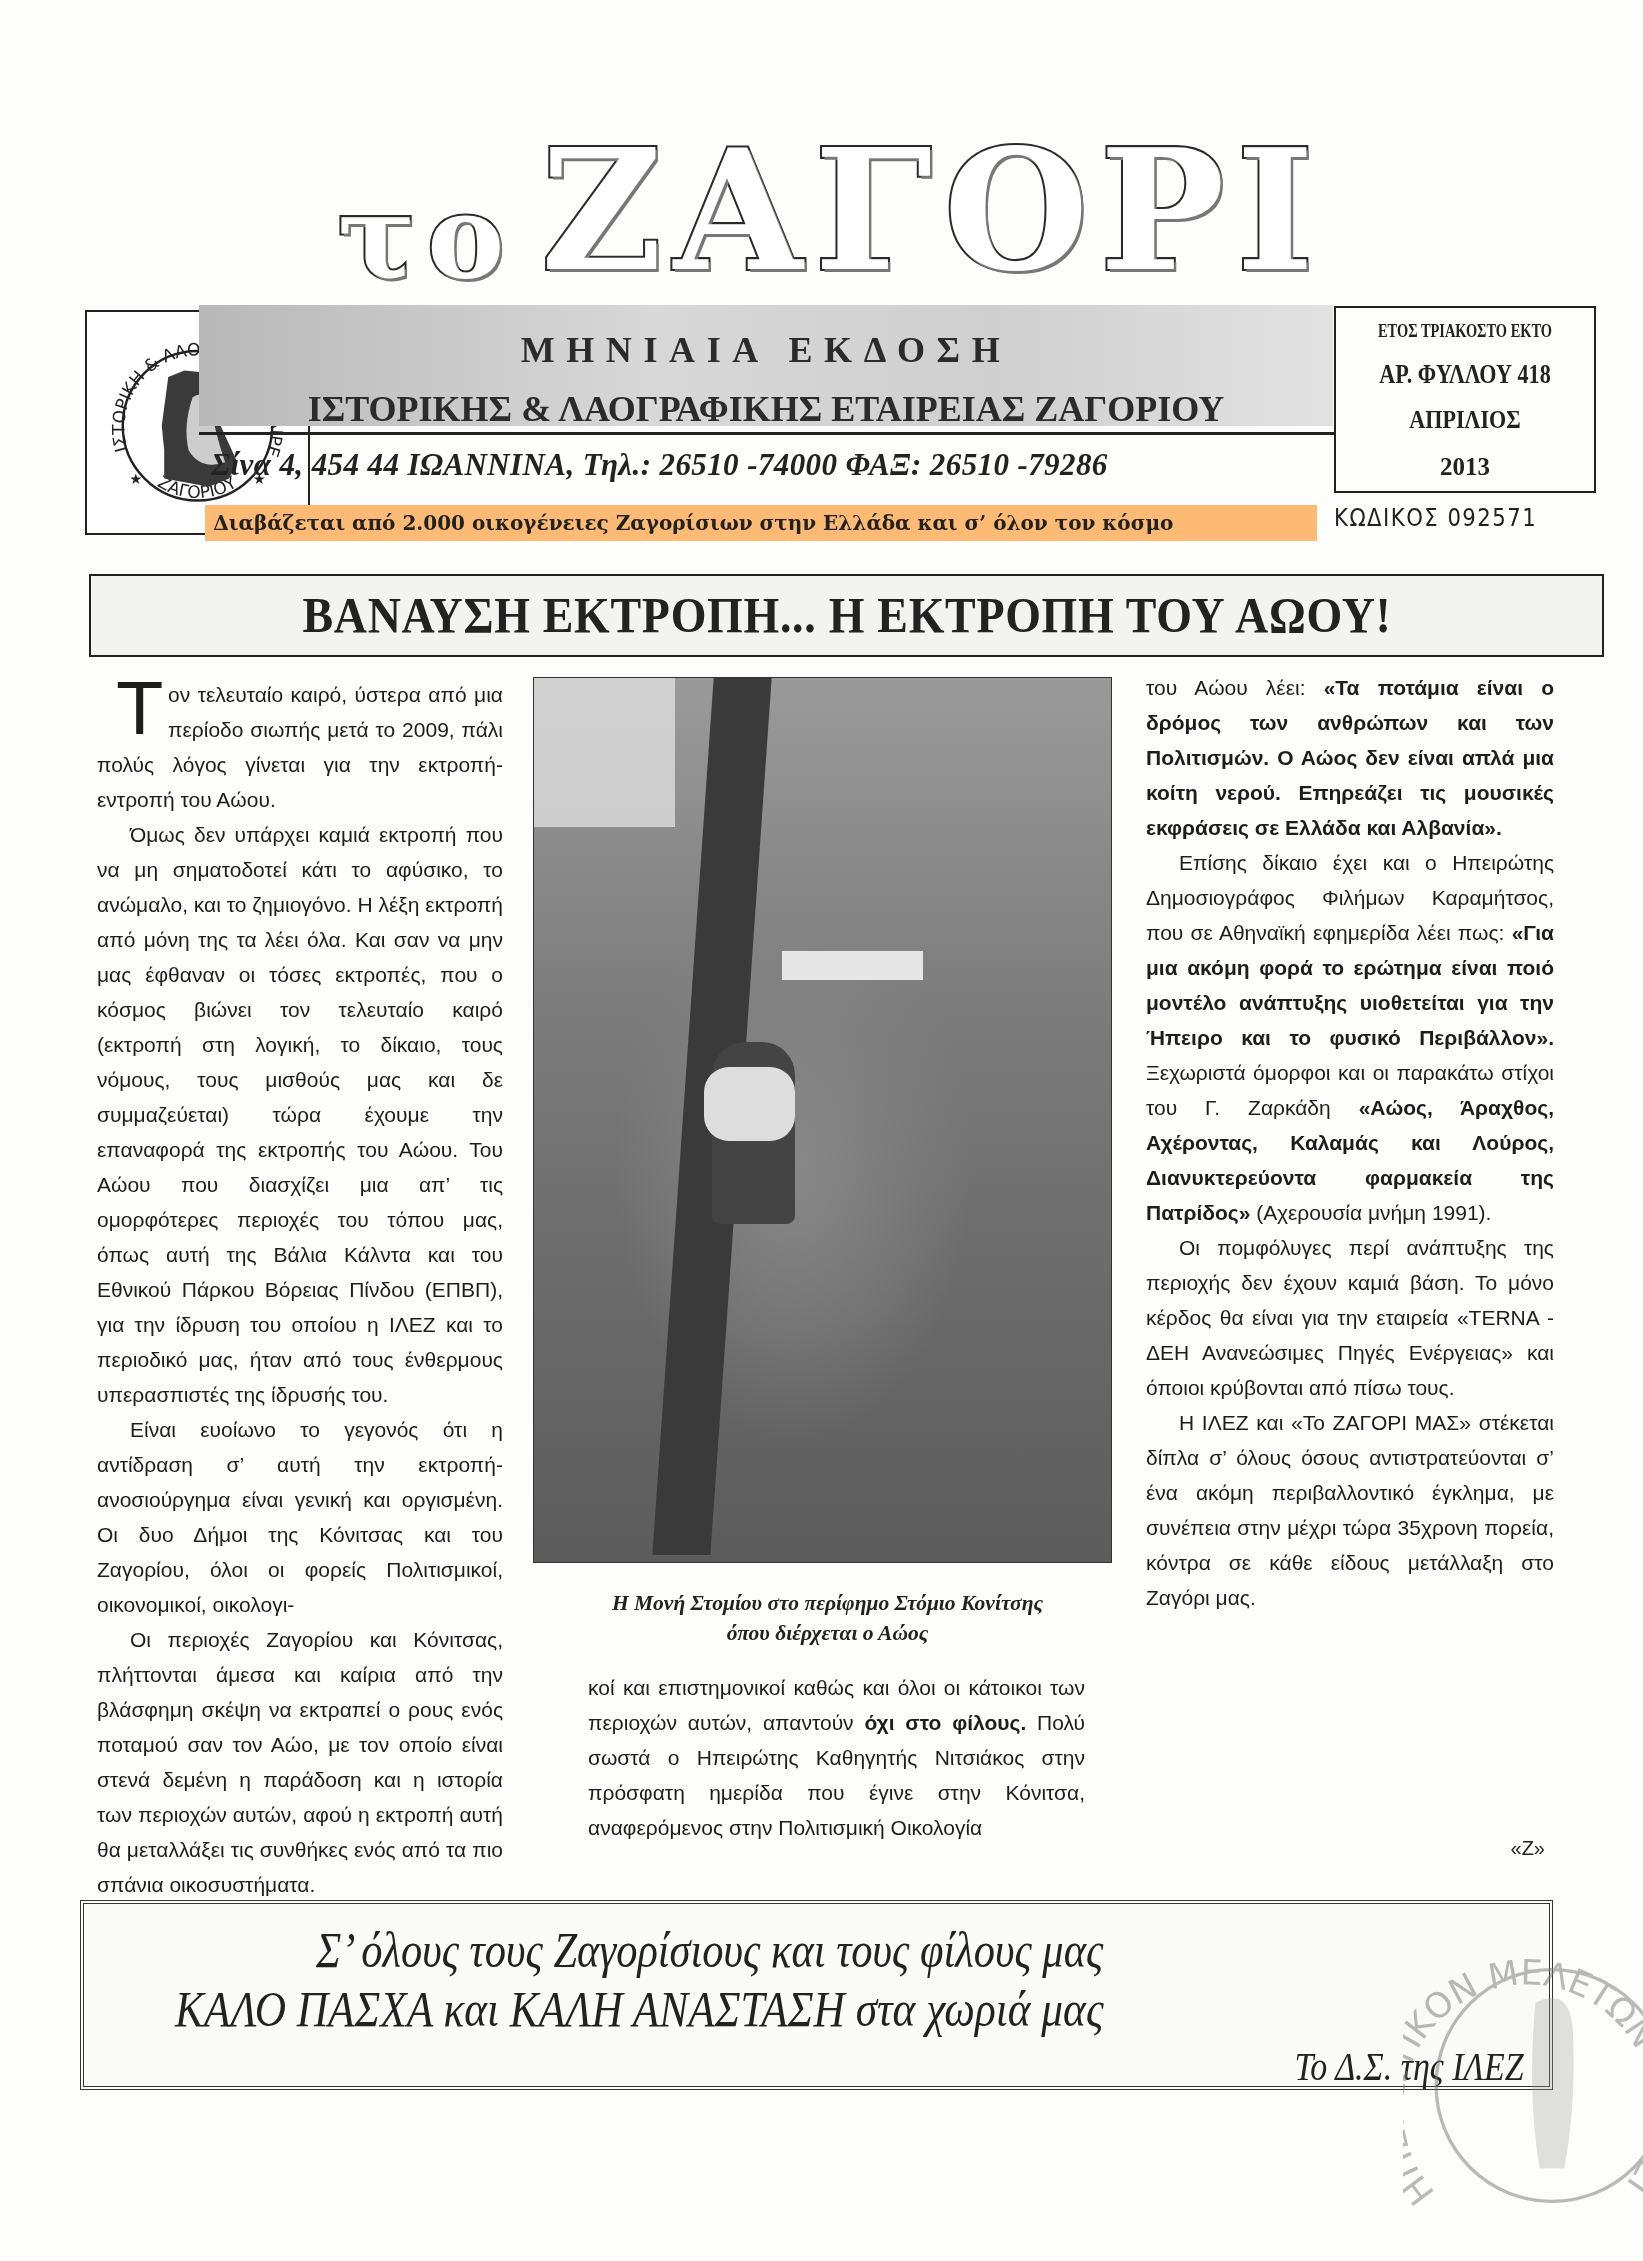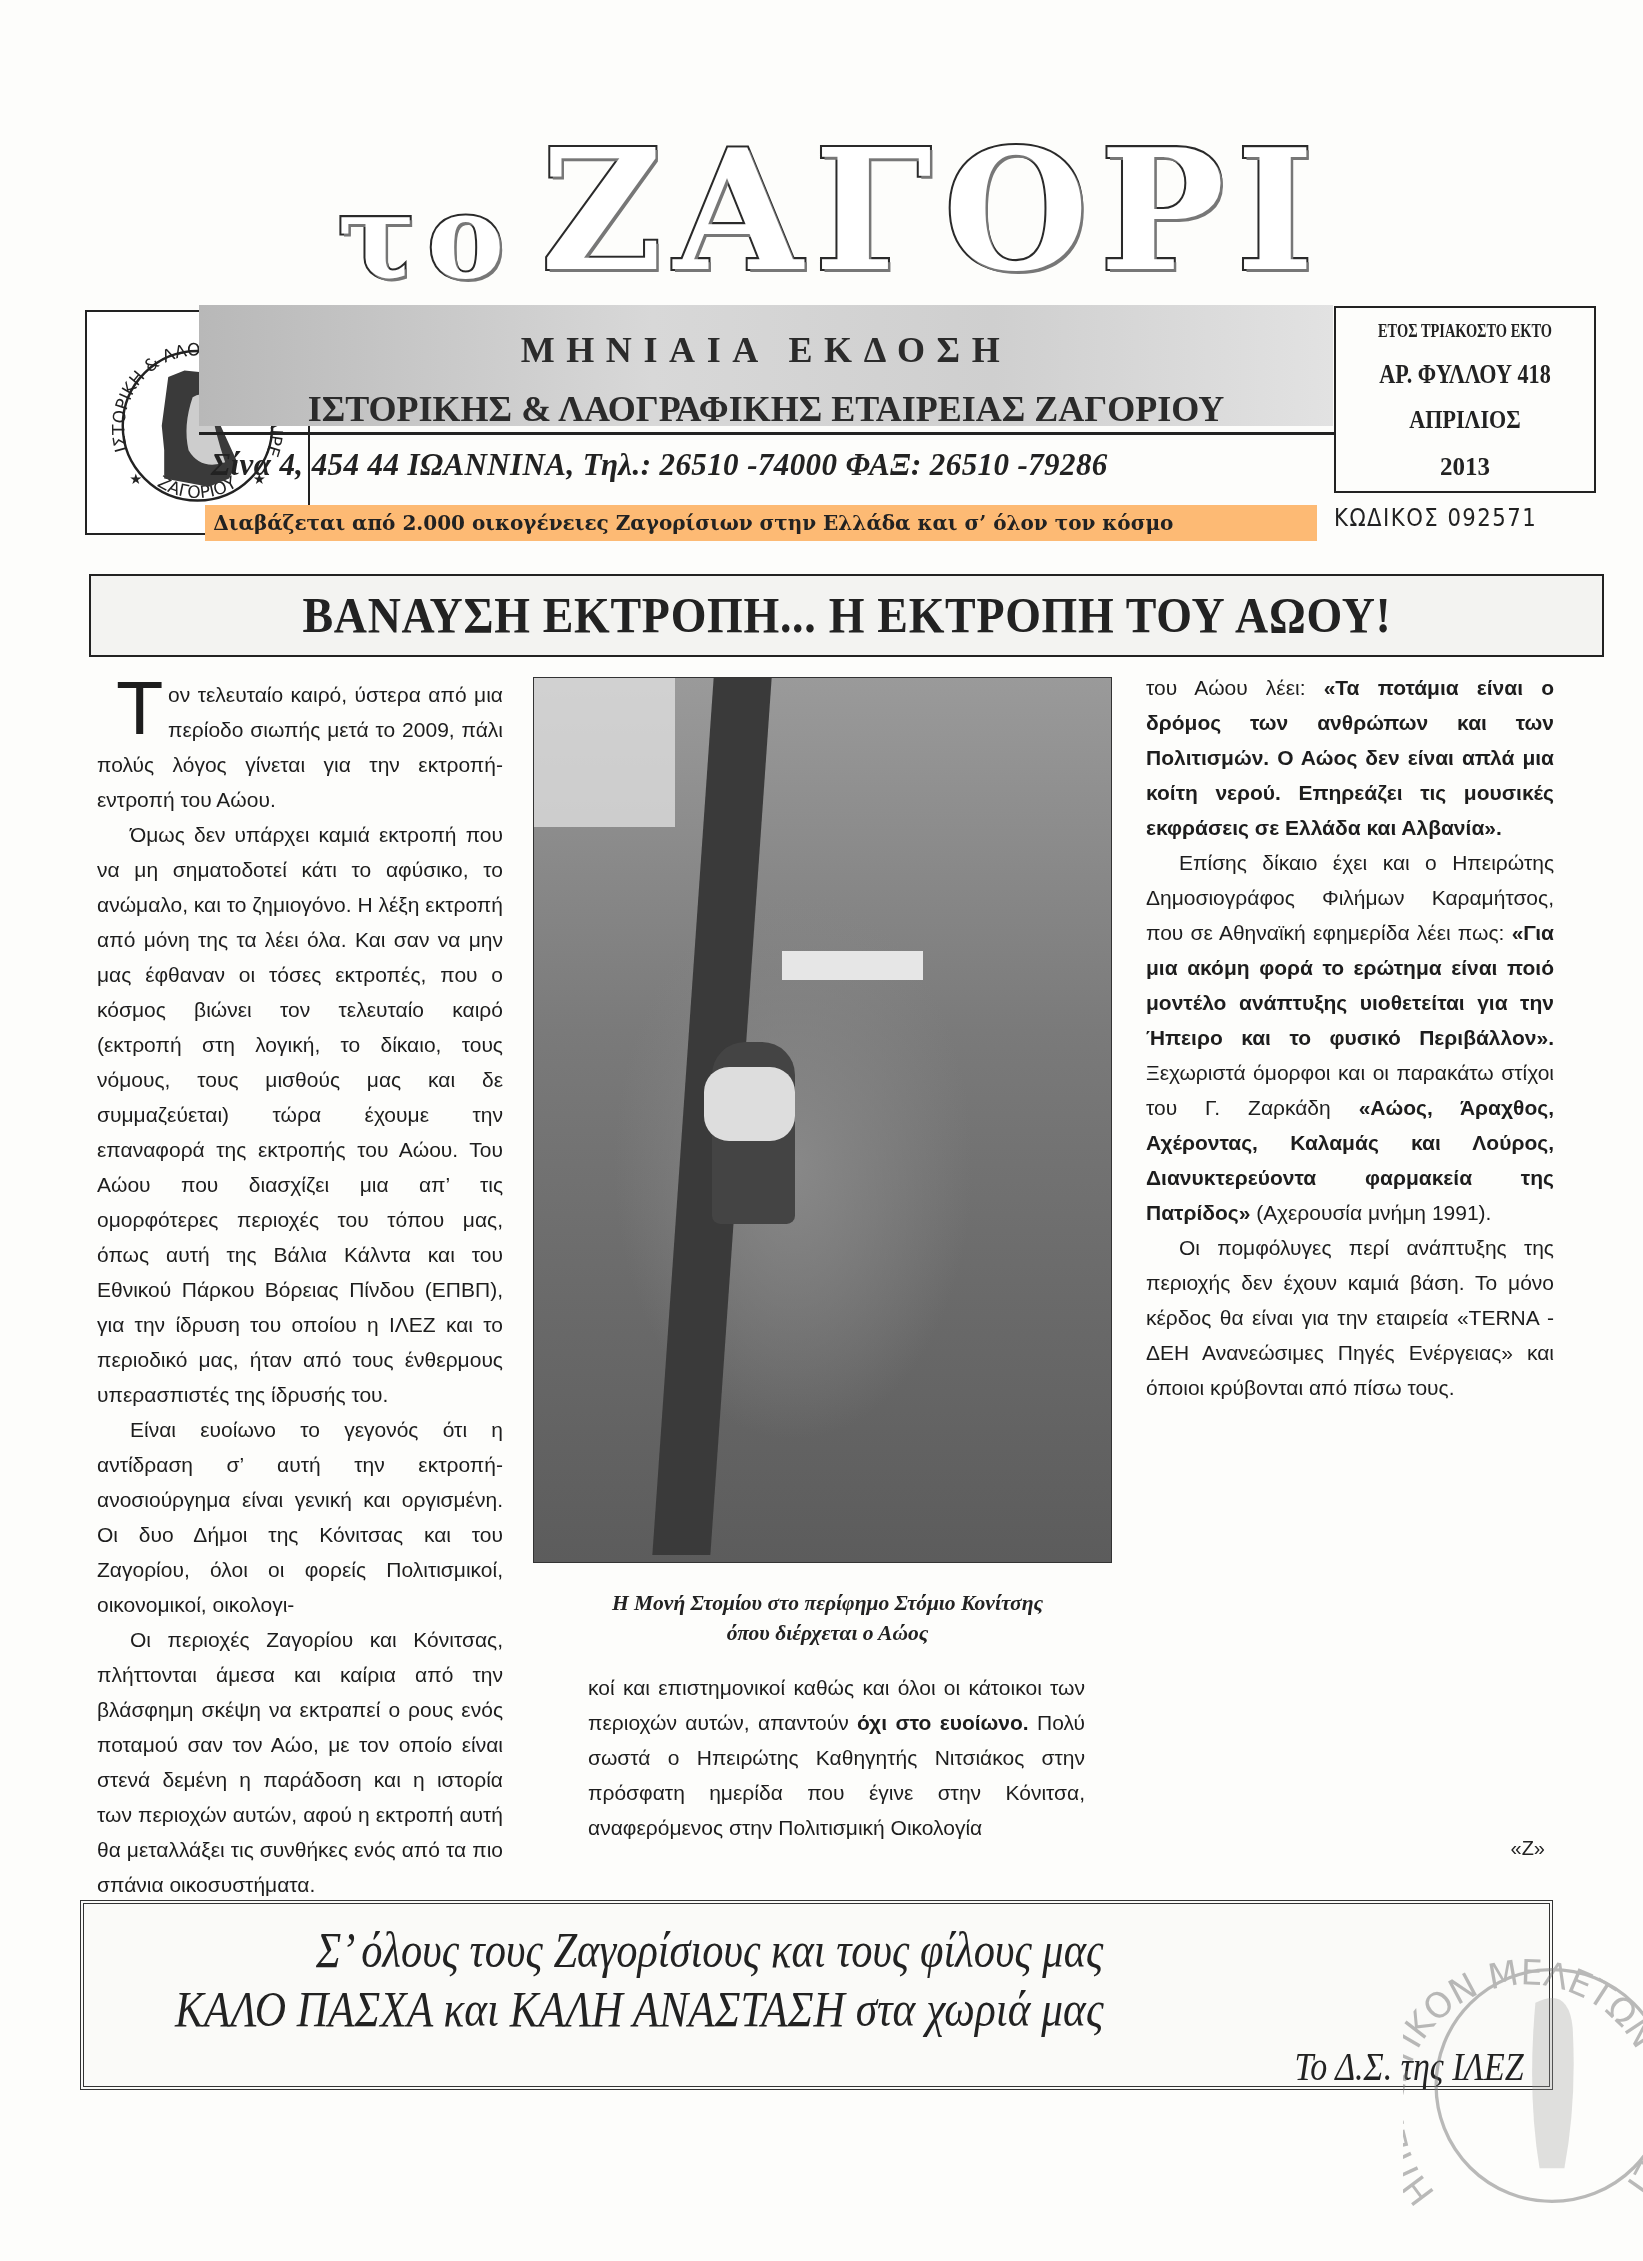--- a/index.html
+++ b/index.html
@@ -165,27 +165,28 @@
   <div class="building"></div>
   <div class="person"></div>
   <div class="shirt"></div>
 </div>
 <div class="caption">
   <div>Η Μονή Στομίου στο περίφημο Στόμιο Κονίτσης</div>
   <div>όπου διέρχεται ο Αώος</div>
 </div>
 
 <div class="col col-mid">
-  <p class="noindent"><span>κοί και επιστημονικοί καθώς και όλοι οι κάτοικοι των περιοχών αυτών, απαντούν </span><b>όχι στο ευοίωνο.</b><span> Πολύ σωστά ο Ηπειρώτης Καθηγητής Νιτσιάκος στην πρόσφατη ημερίδα που έγινε στην Κόνιτσα, αναφερόμενος στην Πολιτισμική Οικολογία</span></p>
+  <p class="noindent"><span>κοί και επιστημονικοί καθώς και όλοι οι κάτοικοι των περιοχών αυτών, απαντούν </span><b>όχι στο φίλους.</b><span> Πολύ σωστά ο Ηπειρώτης Καθηγητής Νιτσιάκος στην πρόσφατη ημερίδα που έγινε στην Κόνιτσα, αναφερόμενος στην Πολιτισμική Οικολογία</span></p>
 </div>
 
 <div class="col col-right">
   <p class="noindent"><span>του Αώου λέει: </span><b>«Τα ποτάμια είναι ο δρόμος των ανθρώπων και των Πολιτισμών. Ο Αώος δεν είναι απλά μια κοίτη νερού. Επηρεάζει τις μουσικές εκφράσεις σε Ελλάδα και Αλβανία».</b></p>
   <p><span>Επίσης δίκαιο έχει και ο Ηπειρώτης Δημοσιογράφος Φιλήμων Καραμήτσος, που σε Αθηναϊκή εφημερίδα λέει πως: </span><b>«Για μια ακόμη φορά το ερώτημα είναι ποιό μοντέλο ανάπτυξης υιοθετείται για την Ήπειρο και το φυσικό Περιβάλλον».</b><span> Ξεχωριστά όμορφοι και οι παρακάτω στίχοι του Γ. Ζαρκάδη </span><b>«Αώος, Άραχθος, Αχέροντας, Καλαμάς και Λούρος, Διανυκτερεύοντα φαρμακεία της Πατρίδος»</b><span> (Αχερουσία μνήμη 1991).</span></p>
   <p>Οι πομφόλυγες περί ανάπτυξης της περιοχής δεν έχουν καμιά βάση. Το μόνο κέρδος θα είναι για την εταιρεία «TERNA - ΔΕΗ Ανανεώσιμες Πηγές Ενέργειας» και όποιοι κρύβονται από πίσω τους.</p>
+  <p>Η ΙΛΕΖ και «Το ΖΑΓΟΡΙ ΜΑΣ» στέκεται δίπλα σ’ όλους όσους αντιστρατεύονται σ’ ένα ακόμη περιβαλλοντικό έγκλημα, με συνέπεια στην μέχρι τώρα 35χρονη πορεία, κόντρα σε κάθε είδους μετάλλαξη στο Ζαγόρι μας.</p>
 </div>
 <div class="signoff">«Ζ»</div>
 
 <div class="greet-box">
   <div class="greet1">Σ’ όλους τους Ζαγορίσιους και τους φίλους μας</div>
   <div class="greet2">ΚΑΛΟ ΠΑΣΧΑ και ΚΑΛΗ ΑΝΑΣΤΑΣΗ στα χωριά μας</div>
   <div class="greet3">Το Δ.Σ. της ΙΛΕΖ</div>
 </div>
 
 <svg class="stamp" viewBox="0 0 290 420">

